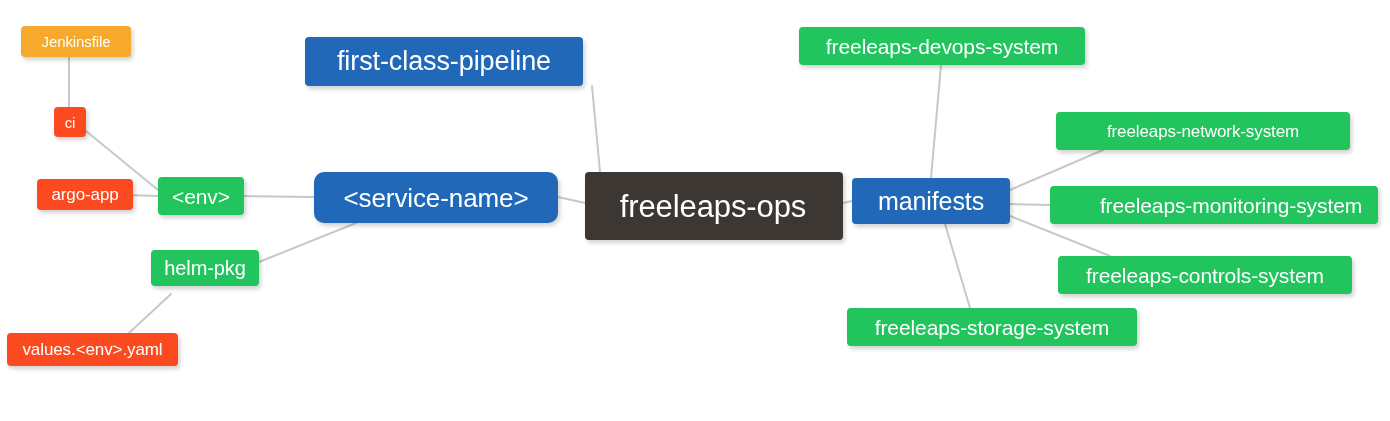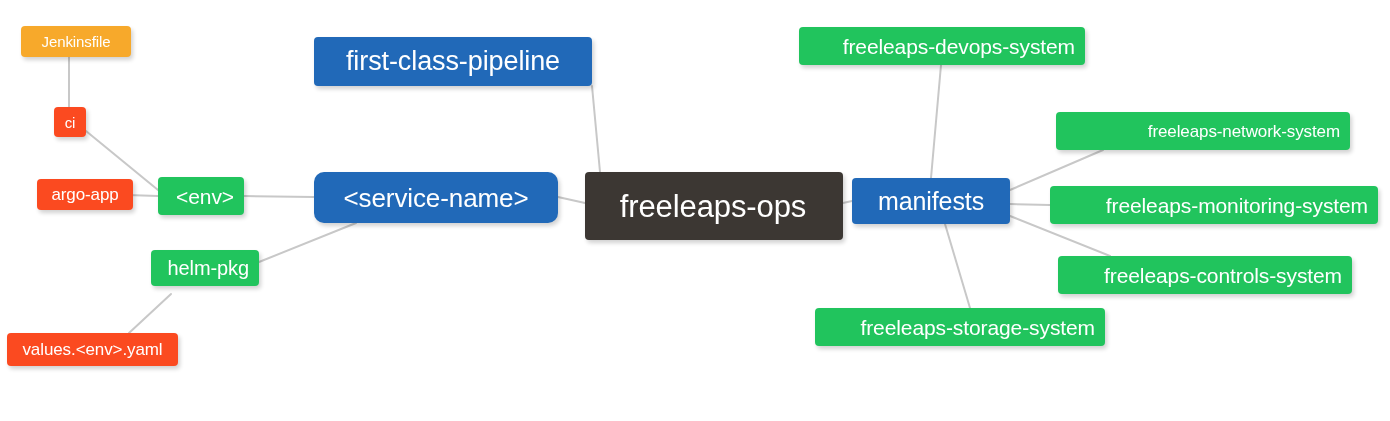--- a/index.html
+++ b/index.html
@@ -41,21 +41,21 @@
     letter-spacing: -0.1px;
     padding: 0 10px;
   }
   .node-label {
     display: block;
     pointer-events: none;
   }
   
   .n-root   { background: #3c3733; }
   .n-blue   { background: #2169b8; }
-  .n-green  { background: #21c45d; justify-content: flex-end; }
+  .n-green  { background: #21c45d; }
   .n-red    { background: #fb4a20; }
   .n-orange { background: #f7a92b; }
 </style>
 </head>
 <body>
 
 <div id="mindmap">
   <svg id="edges" width="1390" height="421" viewBox="0 0 1390 421" xmlns="http://www.w3.org/2000/svg">
       <line x1="585" y1="203" x2="558" y2="197" stroke="#c8c8c8" stroke-width="2" stroke-linecap="round"></line>
       <line x1="600" y1="172" x2="592" y2="86" stroke="#c8c8c8" stroke-width="2" stroke-linecap="round"></line>
@@ -72,21 +72,21 @@
       <line x1="1010" y1="216" x2="1110" y2="256" stroke="#c8c8c8" stroke-width="2" stroke-linecap="round"></line>
       <line x1="945" y1="224" x2="970" y2="308" stroke="#c8c8c8" stroke-width="2" stroke-linecap="round"></line>
     </svg>
   <div id="node-layer">
       <div class="node n-root" style="left: 585px; top: 172px; width: 258px; height: 68px; font-size: 31px; padding-left: 8px;">
         <span class="node-label">freeleaps-ops</span>
       </div>
       <div class="node n-blue" style="left: 314px; top: 172px; width: 244px; height: 51px; font-size: 26px; border-radius: 10px;">
         <span class="node-label">&lt;service-name&gt;</span>
       </div>
-      <div class="node n-blue" style="left: 314px; top: 37px; width: 278px; height: 49px; font-size: 27px; text-align: right;">
+      <div class="node n-blue" style="left: 305px; top: 37px; width: 278px; height: 49px; font-size: 27px; text-align: right;">
         <span class="node-label">first-class-pipeline</span>
       </div>
       <div class="node n-blue" style="left: 852px; top: 178px; width: 158px; height: 46px; font-size: 25px;">
         <span class="node-label">manifests</span>
       </div>
       <div class="node n-green" style="left: 158px; top: 177px; width: 86px; height: 38px; font-size: 21px;">
         <span class="node-label">&lt;env&gt;</span>
       </div>
       <div class="node n-green" style="left: 151px; top: 250px; width: 108px; height: 36px; font-size: 20px;">
         <span class="node-label">helm-pkg</span>
@@ -108,17 +108,17 @@
       </div>
       <div class="node n-green" style="left: 1056px; top: 112px; width: 294px; height: 38px; font-size: 17px;">
         <span class="node-label">freeleaps-network-system</span>
       </div>
       <div class="node n-green" style="left: 1050px; top: 186px; width: 328px; height: 38px; font-size: 21px; padding-left: 44px;">
         <span class="node-label">freeleaps-monitoring-system</span>
       </div>
       <div class="node n-green" style="left: 1058px; top: 256px; width: 294px; height: 38px; font-size: 21px;">
         <span class="node-label">freeleaps-controls-system</span>
       </div>
-      <div class="node n-green" style="left: 815px; top: 308px; width: 290px; height: 38px; font-size: 21px;">
+      <div class="node n-green" style="left: 847px; top: 308px; width: 290px; height: 38px; font-size: 21px;">
         <span class="node-label">freeleaps-storage-system</span>
       </div>
     </div>
 </div>
 
 </body></html>

